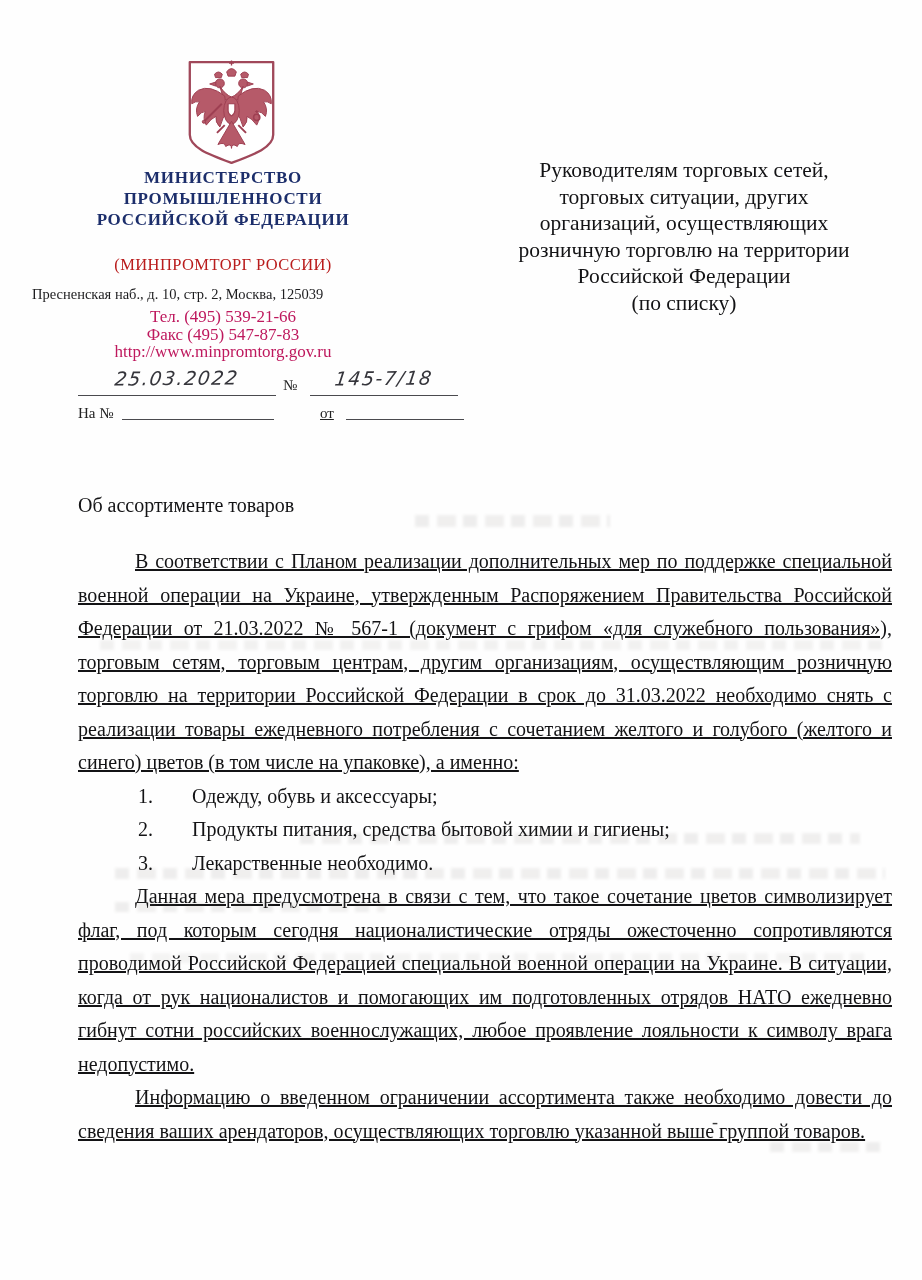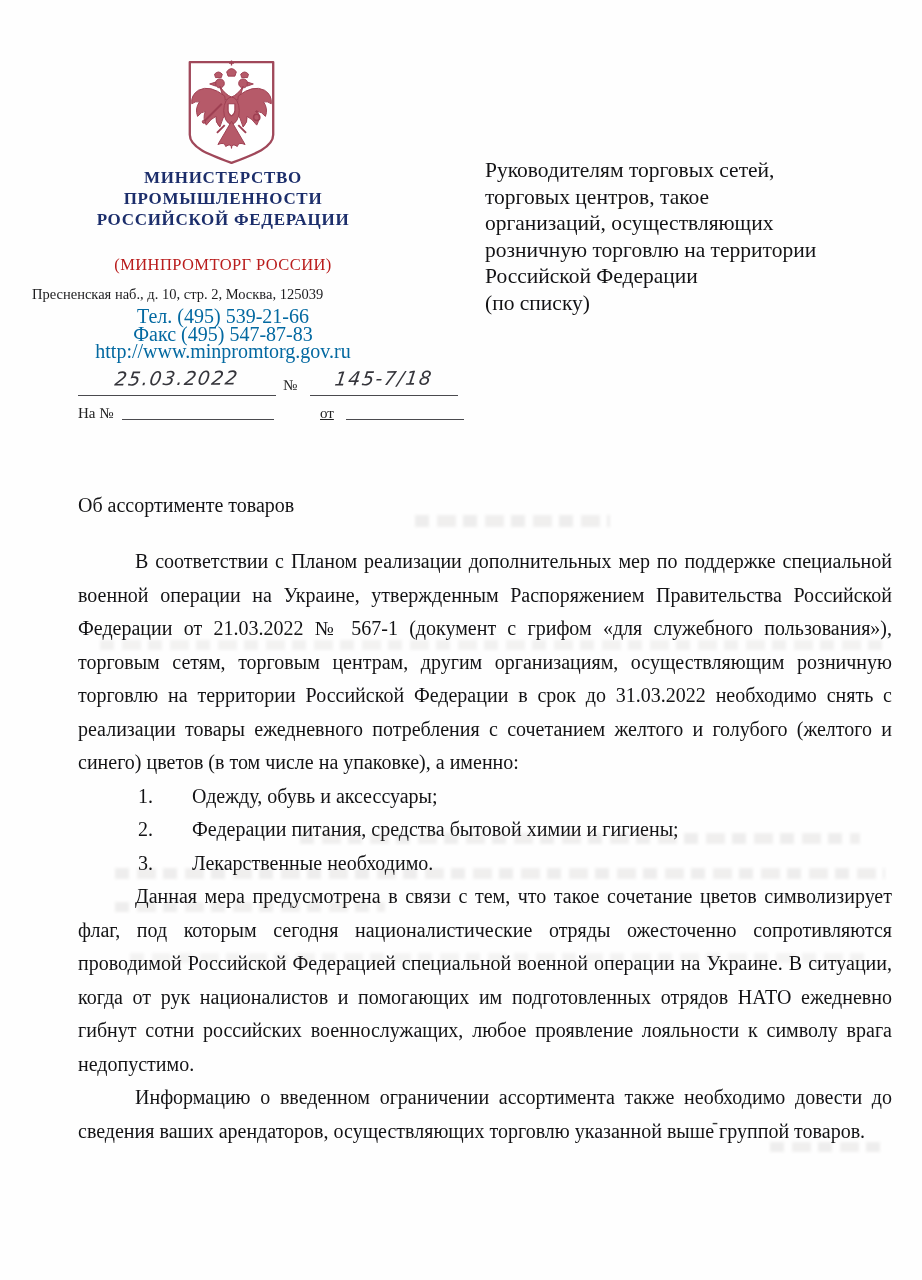--- a/index.html
+++ b/index.html
@@ -10,46 +10,46 @@
   }
   
   .emblem{position:absolute; left:183px; top:56px; width:97px; height:113px;}
   .ministry{position:absolute; left:42px; top:167px; width:362px; text-align:center;
     color:#1c2e6b; font-weight:bold; font-size:17px; line-height:21px; letter-spacing:0.7px;}
   .ministry-short{position:absolute; left:42px; top:255px; width:362px; text-align:center;
     color:#b91c1c; font-weight:normal; font-size:16.5px; letter-spacing:0.4px;}
   .hq-address{position:absolute; left:32px; top:286px; width:382px; 
     font-size:14.5px; color:#1d1d1f;}
   .contacts{position:absolute; left:42px; top:308px; width:362px; text-align:center;
-    font-size:20px; line-height:17.5px; color:#0369a1;}
+    font-size:17px; line-height:17.5px; color:#be185d;}
   
   .refline{position:absolute; left:78px; top:366px; width:390px; height:30px;}
   .ref-underline{position:absolute; bottom:0; border-bottom:1.6px solid #4a4a4e; height:28px; text-align:center;}
   .u-date{left:0; width:198px;}
   .u-num{left:232px; width:148px;}
   .ref-no-sign{position:absolute; left:205px; bottom:2px; font-size:15px; color:#222;}
   .handwriting{
     font-family:"DejaVu Sans", sans-serif; font-style:italic; font-size:19px;
     color:#35353b; letter-spacing:1.5px; display:inline-block;
     transform:skewX(-8deg) rotate(-0.5deg);
   }
   .na-line{position:absolute; left:78px; top:402px; width:390px; height:22px; font-size:15px; color:#222;}
   .na-label{position:absolute; left:0; bottom:2px;}
   .blank{position:absolute; bottom:4px; border-bottom:1.4px solid #4a4a4e; height:12px;}
   .blank-1{left:44px; width:152px;}
   .ot-label{position:absolute; left:242px; bottom:2px;text-decoration:underline;}
   .blank-2{left:268px; width:118px;}
   
-  .addressee{position:absolute; left:485px; top:157px; width:432px; text-align:left;
+  .addressee{position:absolute; left:468px; top:157px; width:432px; text-align:center;
     font-size:21.5px; line-height:26.5px; color:#131315;}
   
   .subject{position:absolute; left:78px; top:466px; font-size:20px; color:#131315;margin-top:28px;}
   .bodytext{position:absolute; left:78px; top:545px; width:814px;
     font-size:20px; line-height:33.5px; text-align:justify; color:#131315;}
-  .bodytext p{margin:0; text-indent:57px;}
+  .bodytext p{margin:0; text-indent:57px;text-decoration:underline;}
   .doc-list{margin:0; padding:0; list-style:none;}
   .doc-list li{position:relative; padding-left:114px; text-align:left;}
   .doc-list .li-num{position:absolute; left:60px;}
   
   .bleed{position:absolute; opacity:0.09; filter:blur(1.6px);
     background:repeating-linear-gradient(90deg,#55504c 0 14px,transparent 14px 22px,#6a625c 22px 41px,transparent 41px 48px);
   }
   .stray-dash{position:absolute; left:712px; top:1112px; font-size:18px; color:#3a3a3a;}
 </style>
 </head>
@@ -110,39 +110,39 @@
 
   <div class="na-line">
     <span class="na-label">На №</span>
     <span class="blank blank-1"></span>
     <span class="ot-label">от</span>
     <span class="blank blank-2"></span>
   </div>
 
   <div class="addressee">
     <div>Руководителям торговых сетей,</div>
-    <div>торговых центров, такое</div>
+    <div>торговых ситуации, других</div>
     <div>организаций, осуществляющих</div>
     <div>розничную торговлю на территории</div>
     <div>Российской Федерации</div>
     <div>(по списку)</div>
   </div>
 
   <div class="subject">Об ассортименте товаров</div>
 
   <div class="bodytext">
     <p>В соответствии с Планом реализации дополнительных мер по поддержке специальной военной операции на Украине, утвержденным Распоряжением Правительства Российской Федерации от 21.03.2022 № 567-1 (документ с грифом «для служебного пользования»), торговым сетям, торговым центрам, другим организациям, осуществляющим розничную торговлю на территории Российской Федерации в срок до 31.03.2022 необходимо снять с реализации товары ежедневного потребления с сочетанием желтого и голубого (желтого и синего) цветов (в том числе на упаковке), а именно:</p>
     <ol class="doc-list">
       <li>
         <span class="li-num">1.</span>
         <span>Одежду, обувь и аксессуары;</span>
       </li>
       <li>
         <span class="li-num">2.</span>
-        <span>Федерации питания, средства бытовой химии и гигиены;</span>
+        <span>Продукты питания, средства бытовой химии и гигиены;</span>
       </li>
       <li>
         <span class="li-num">3.</span>
         <span>Лекарственные необходимо.</span>
       </li>
     </ol>
     <p>Данная мера предусмотрена в связи с тем, что такое сочетание цветов символизирует флаг, под которым сегодня националистические отряды ожесточенно сопротивляются проводимой Российской Федерацией специальной военной операции на Украине. В ситуации, когда от рук националистов и помогающих им подготовленных отрядов НАТО ежедневно гибнут сотни российских военнослужащих, любое проявление лояльности к символу врага недопустимо.</p>
     <p>Информацию о введенном ограничении ассортимента также необходимо довести до сведения ваших арендаторов, осуществляющих торговлю указанной выше группой товаров.</p>
   </div>
 

